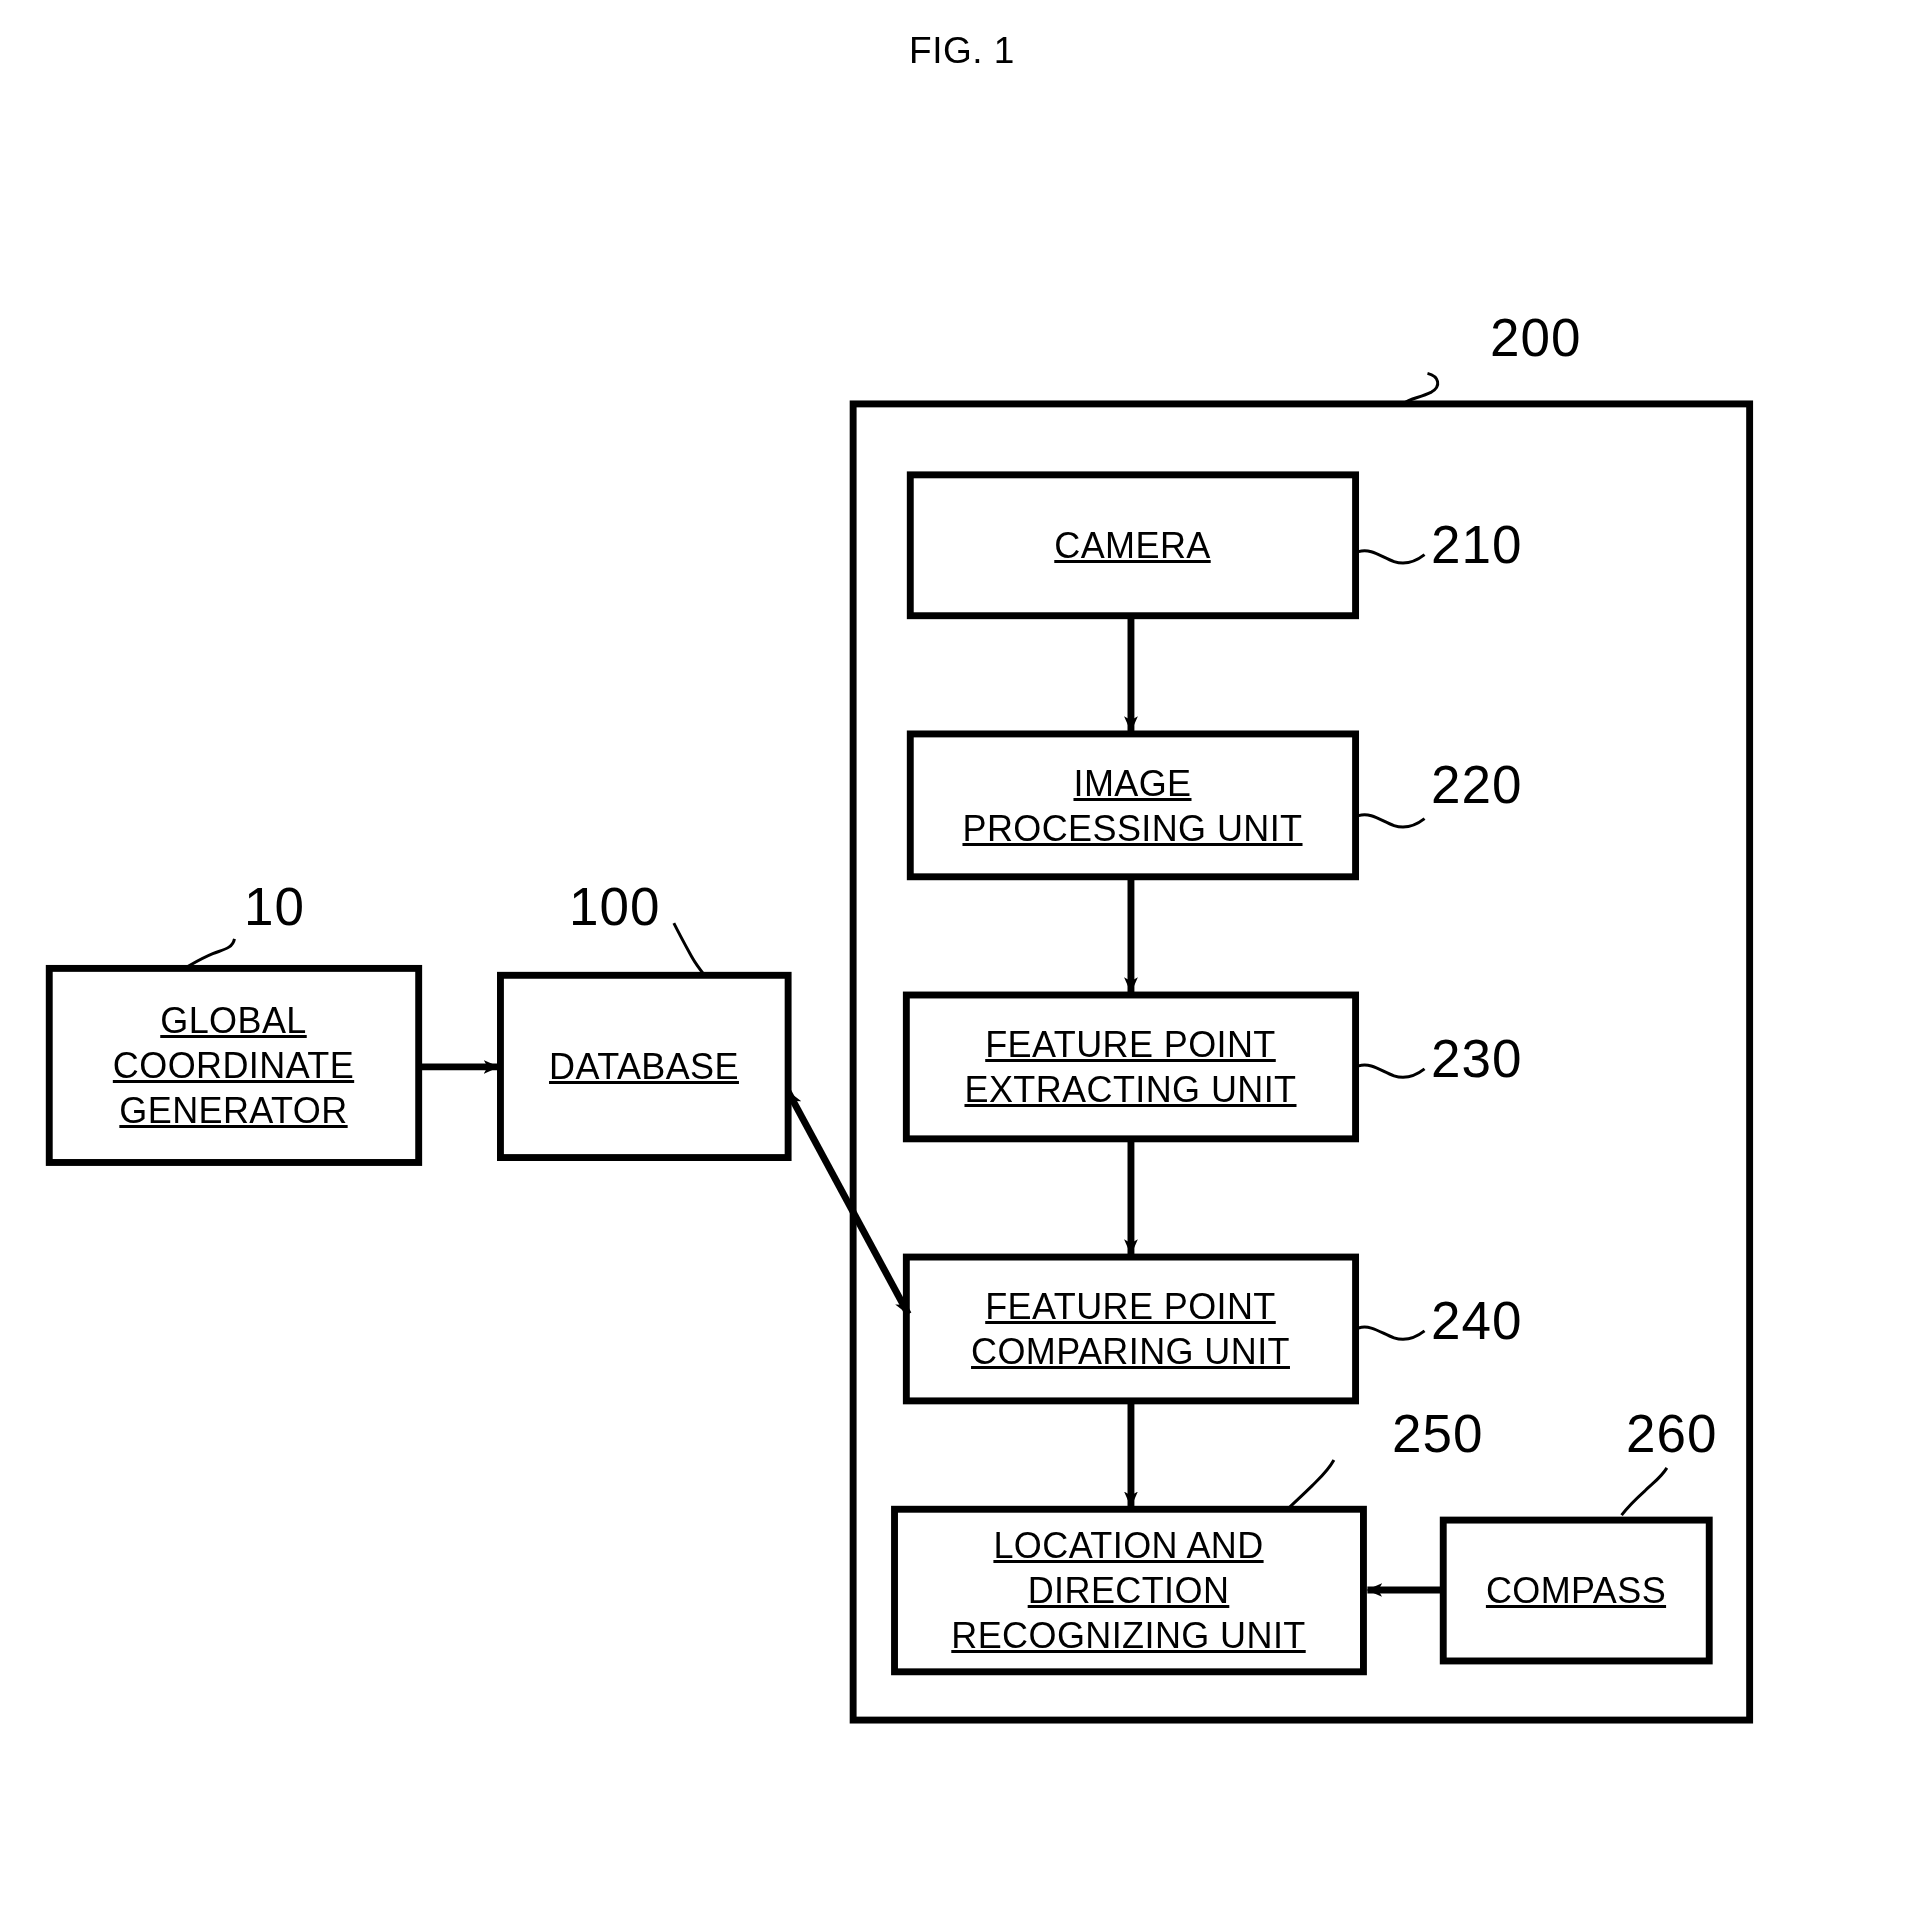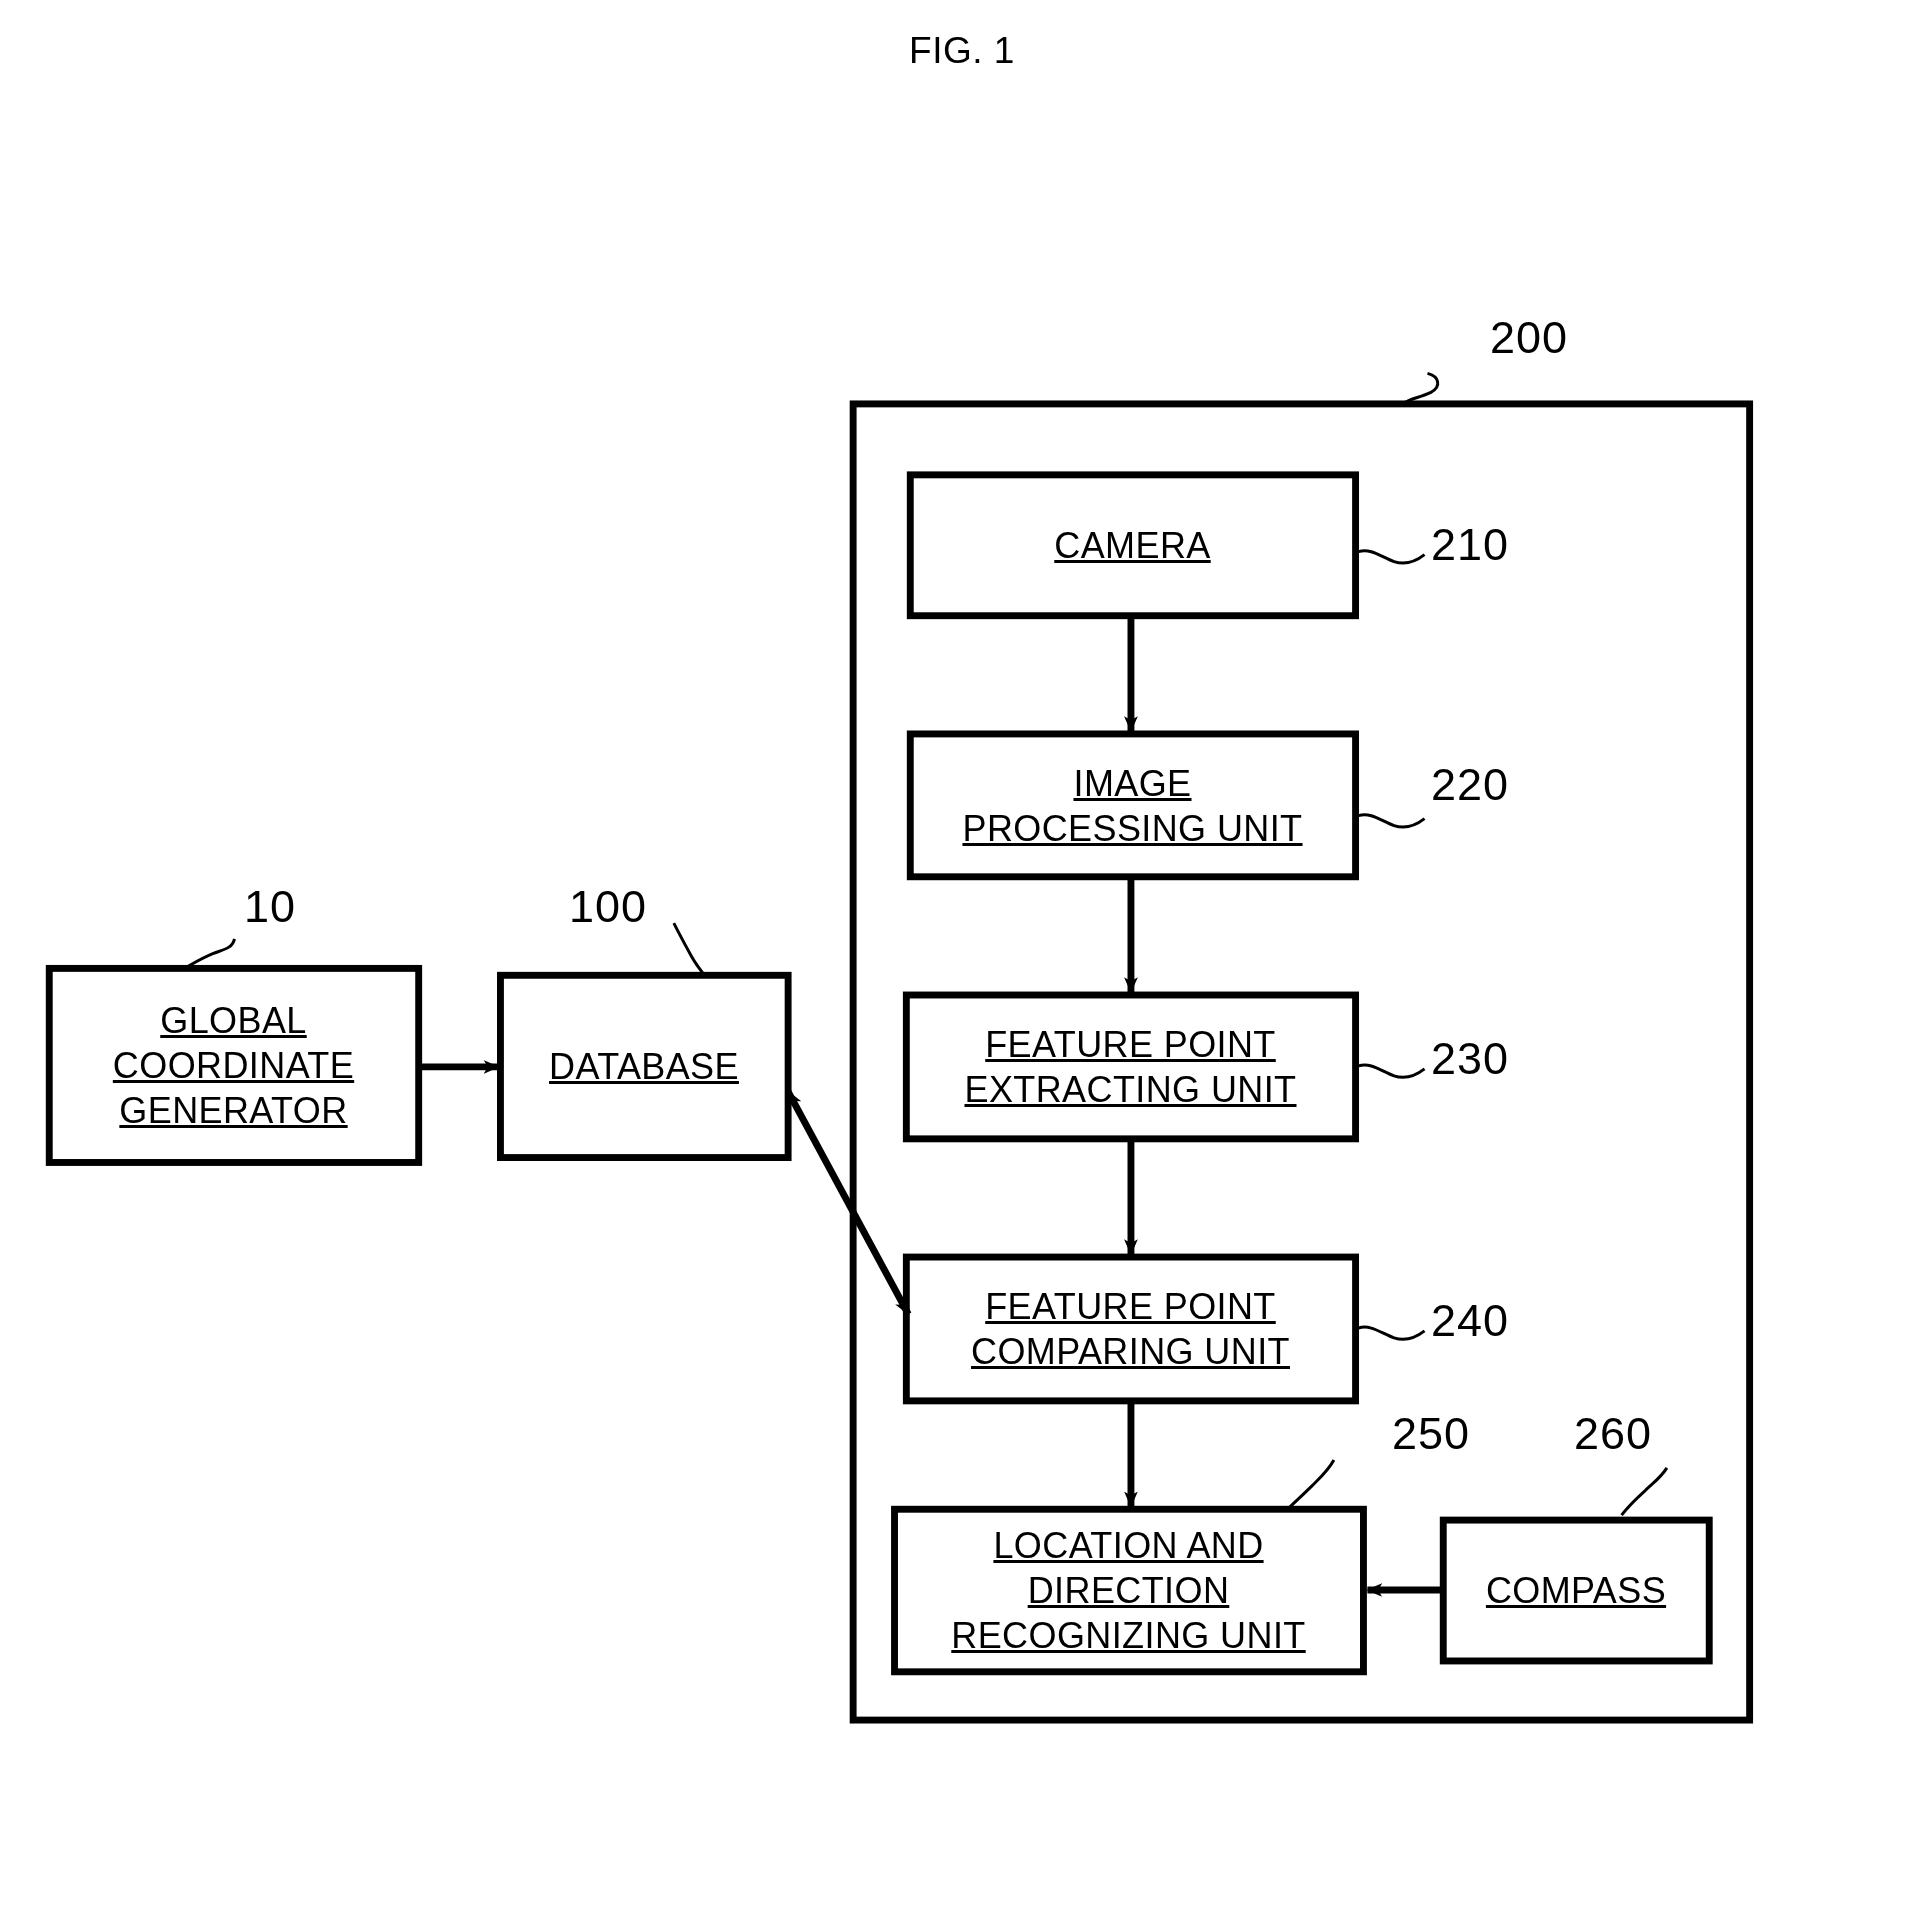--- a/index.html
+++ b/index.html
@@ -46,21 +46,21 @@
     letter-spacing: 0.4px;
     white-space: pre-line;
     display: flex;
     align-items: center;
     justify-content: center;
     pointer-events: none;
     text-decoration: underline;
   }
   .ref-num {
     position: absolute;
-    font-size: 45px;
+    font-size: 53px;
     letter-spacing: 1px;
     line-height: 45px;
   }
 </style>
 </head>
 <body>
 
 <div id="figure-root">
 
   <div class="fig-title">FIG. 1</div>
@@ -158,16 +158,16 @@
   <div class="ref-num" style="left:1431px; top:522px;">210</div>
 
   <div class="ref-num" style="left:1431px; top:762px;">220</div>
 
   <div class="ref-num" style="left:1431px; top:1036px;">230</div>
 
   <div class="ref-num" style="left:1431px; top:1298px;">240</div>
 
   <div class="ref-num" style="left:1392px; top:1411px;">250</div>
 
-  <div class="ref-num" style="left:1574px; top:1411px;text-align:right;">260</div>
+  <div class="ref-num" style="left:1626px; top:1411px;text-align:right;">260</div>
 
 </div>
 
 
 </body></html>

